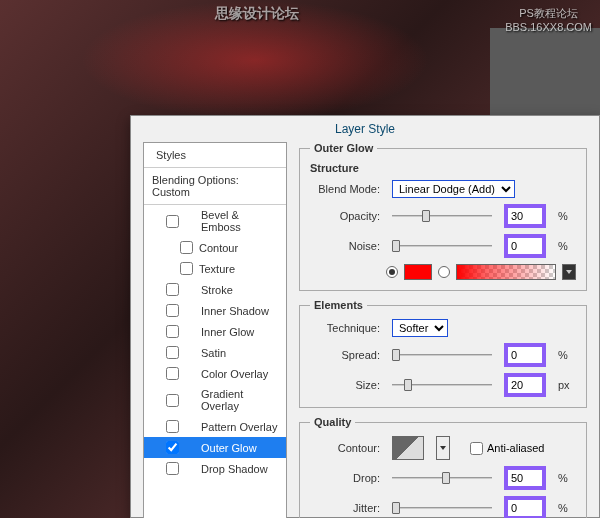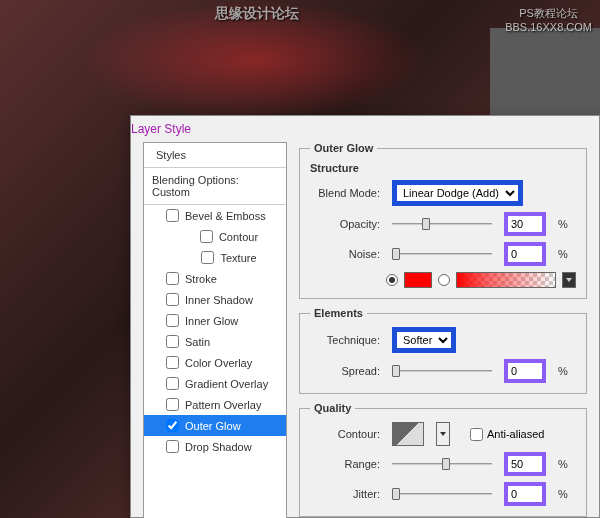--- a/index.html
+++ b/index.html
@@ -3,38 +3,38 @@
   <meta charset="utf-8">
   <style>
     * { box-sizing: border-box; margin: 0; padding: 0; font-family: Tahoma, Arial, sans-serif; font-size: 11px; }
     body { width: 600px; height: 518px; overflow: hidden; background: #2a2a2a; position: relative; }
     .bg-image { position: absolute; top: 0; left: 0; width: 600px; height: 518px; background: linear-gradient(135deg, #5a3030 0%, #2a1818 40%, #4a2828 60%, #1a1010 100%); }
     .bg-neon { position: absolute; top: 0; left: 80px; width: 350px; height: 120px; background: radial-gradient(ellipse at center, rgba(255,50,50,0.4) 0%, transparent 70%); }
     .bg-swatch { position: absolute; top: 28px; right: 0; width: 110px; height: 95px; background: #5a5a5a; }
     .watermark1 { position: absolute; top: 5px; left: 215px; color: rgba(255,255,255,0.6); font-size: 14px; font-weight: bold; text-shadow: 1px 1px 2px #000; }
     .watermark2 { position: absolute; top: 6px; right: 8px; color: rgba(255,255,255,0.7); font-size: 12px; text-align: center; line-height: 1.3; text-shadow: 1px 1px 2px #000; }
     .dialog { position: absolute; top: 115px; left: 130px; width: 470px; height: 403px; background: #f0f0f0; border: 1px solid #888; box-shadow: 0 4px 12px rgba(0,0,0,0.4); }
-    .dialog-title { padding: 6px 0; font-size: 12px; color: #a21caf; }
+    .dialog-title { text-align: center; padding: 6px 0; font-size: 12px; color: #0c4a6e; }
     .dialog-body { display: flex; padding: 0 12px 12px 12px; gap: 12px; }
     .styles-panel { width: 155px; border: 1px solid #999; background: #fff; }
     .styles-header { padding: 6px 12px; border-bottom: 1px solid #ccc; color: #333; }
     .styles-blending { padding: 6px 8px; border-bottom: 1px solid #ccc; color: #333; }
     .style-item { display: flex; align-items: center; padding: 4px 8px; gap: 6px; color: #333; cursor: pointer; }
-    .style-item.indent1 { padding-left: 22px; }
-    .style-item.indent2 { padding-left: 36px; justify-content: center; }
+    .style-item.indent1 { padding-left: 22px; gap: 22px; }
+    .style-item.indent2 { padding-left: 36px; }
     .style-item.selected { background: #1e7ef0; color: #fff; }
     .style-item input[type=checkbox] { width: 13px; height: 13px; }
     .settings-panel { flex: 1; display: flex; flex-direction: column; gap: 8px; }
     fieldset { border: 1px solid #aaa; padding: 8px 10px 10px 10px; position: relative; }
     legend { font-size: 11px; font-weight: bold; padding: 0 4px; color: #333; }
     .sub-legend { font-weight: bold; margin-bottom: 6px; color: #333; }
     .row { display: flex; align-items: center; margin-bottom: 6px; gap: 12px; }
     .row:last-child { margin-bottom: 0; }
     .row-label { width: 70px; text-align: right; color: #333; }
-    select { font-size: 11px; padding: 1px 2px; border: 5px solid #1d4ed8; background: #fff; }
+    select { font-size: 11px; padding: 1px 2px; border: 1px solid #1d4ed8; background: #fff; }
     .slider { flex: 1; height: 14px; position: relative; min-width: 80px; }
     .slider-track { position: absolute; top: 6px; left: 0; right: 0; height: 2px; background: #ccc; border-top: 1px solid #999; }
     .slider-thumb { position: absolute; top: 1px; width: 8px; height: 12px; background: #ddd; border: 1px solid #666; border-radius: 1px; }
     .num-input { width: 42px; padding: 2px 3px; border: 4px solid #8b5cf6; text-align: left; font-size: 11px; }
     .unit { width: 18px; color: #333; }
     .color-radio-row { display: flex; align-items: center; gap: 6px; margin-left: 76px; }
     .radio { width: 12px; height: 12px; border: 1px solid #666; border-radius: 50%; background: #fff; position: relative; }
     .radio.selected::after { content: ''; position: absolute; top: 2px; left: 2px; width: 6px; height: 6px; background: #333; border-radius: 50%; }
     .color-swatch { width: 28px; height: 16px; border: 1px solid #666; }
     .gradient-preview { width: 100px; height: 16px; border: 1px solid #666; background: linear-gradient(to right, #ff0000 0%, rgba(255,0,0,0.6) 30%, rgba(255,0,0,0) 100%), repeating-conic-gradient(#ccc 0% 25%, #fff 0% 50%) 0 0/8px 8px; }
@@ -166,35 +166,44 @@
         </div>
         <div class="row">
           <div class="row-label">Spread:</div>
           <div class="slider">
               <div class="slider-track"></div>
               <div class="slider-thumb" style="left:0%"></div>
             </div>
           <input class="num-input" value="0" style="">
           <div class="unit">%</div>
         </div>
+        <div class="row">
+          <div class="row-label">Size:</div>
+          <div class="slider">
+              <div class="slider-track"></div>
+              <div class="slider-thumb" style="left:12%"></div>
+            </div>
+          <input class="num-input" value="20" style="">
+          <div class="unit">px</div>
+        </div>
       </fieldset>
 
       <fieldset>
         <legend>Quality</legend>
         <div class="row">
           <div class="row-label">Contour:</div>
           <div class="contour-preview"></div>
           <div class="contour-dd"></div>
           <div class="checkbox-inline" style="margin-left:8px">
             <input type="checkbox" style="">
             <span>Anti-aliased</span>
           </div>
         </div>
         <div class="row">
-          <div class="row-label">Range:</div>
+          <div class="row-label">Drop:</div>
           <div class="slider">
               <div class="slider-track"></div>
               <div class="slider-thumb" style="left:50%"></div>
             </div>
           <input class="num-input" value="50" style="">
           <div class="unit">%</div>
         </div>
         <div class="row">
           <div class="row-label">Jitter:</div>
           <div class="slider">

